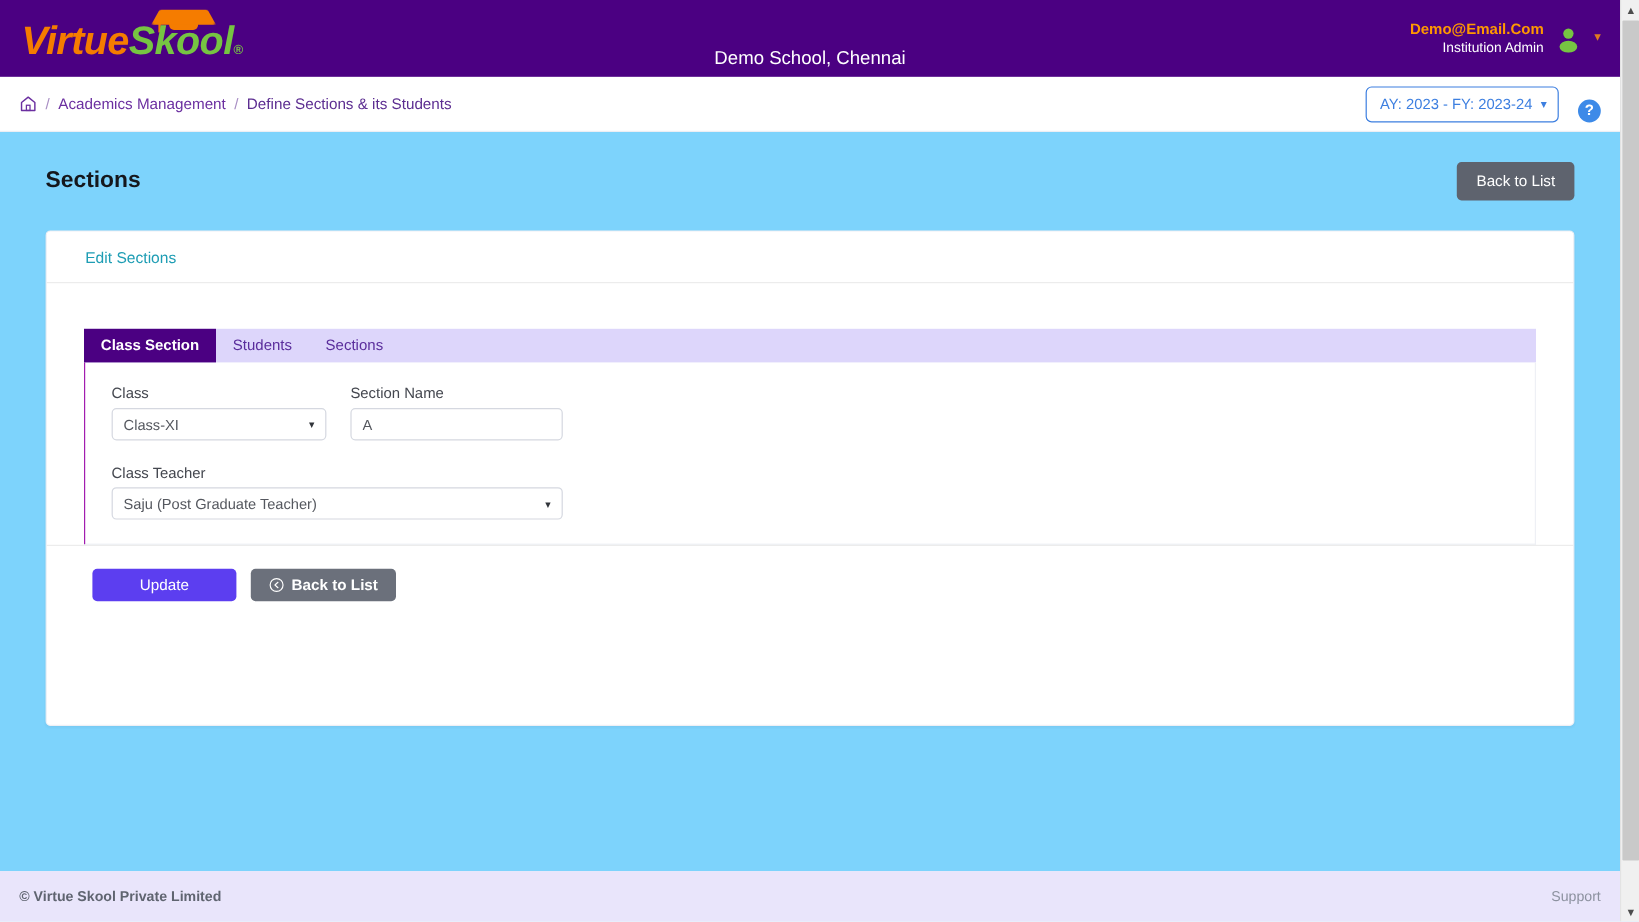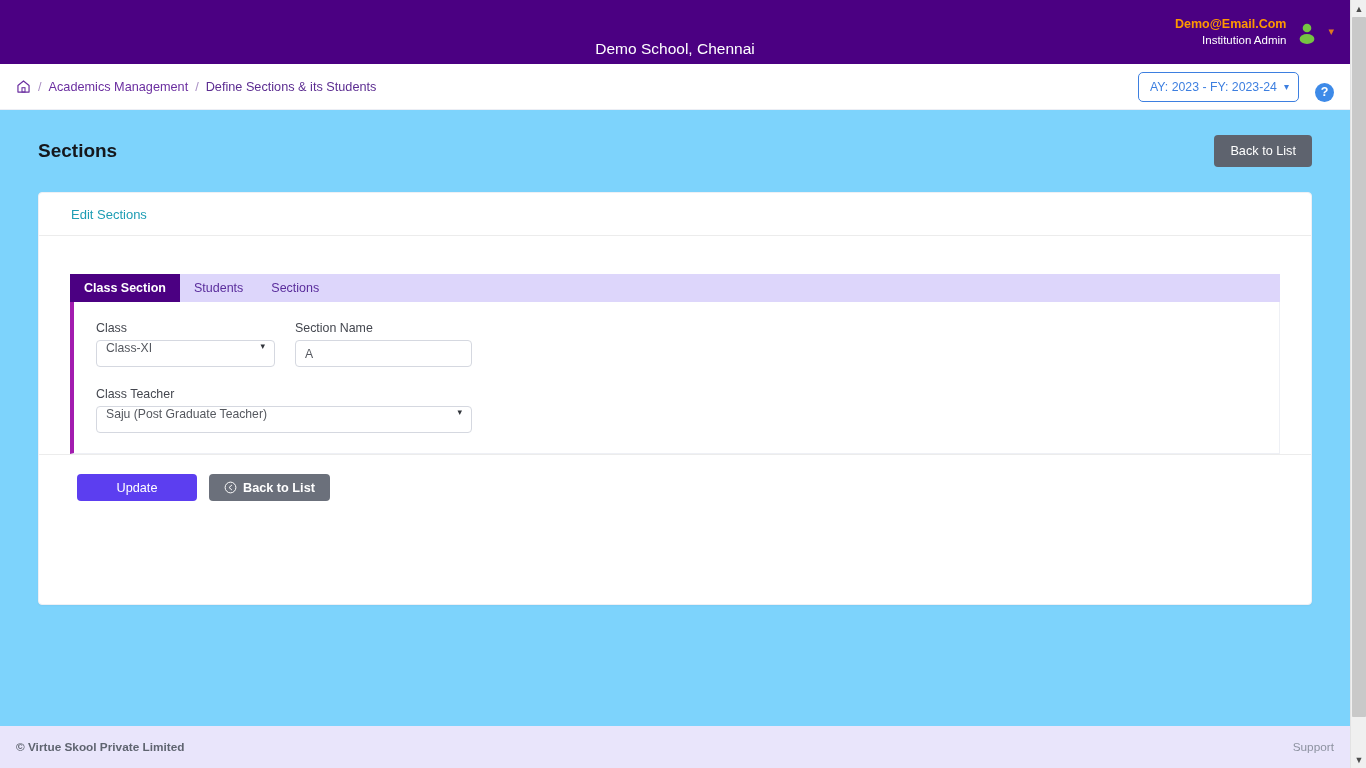--- a/index.html
+++ b/index.html
@@ -233,21 +233,21 @@
     white-space: nowrap;
   }
   .tab.active {
     background: #4b0082;
     color: #ffffff;
     font-weight: bold;
   }
 
   .formpanel {
     border: 1px solid #eef0f5;
-    border-left: 4px solid #a21caf;
+    border-left: 1px solid #a21caf;
     border-top: none;
     padding: 19px 22px 26px 22px;
     height: 152px;
   }
   .form-row {
     display: flex;
     gap: 20px;
     margin-bottom: 20px;
   }
   .field { display: flex; flex-direction: column; }
@@ -257,21 +257,21 @@
     margin-bottom: 5px;
   }
   .ctl {
     height: 27px;
     border: 1px solid #d5d8e0;
     border-radius: 4px;
     background: #fff;
     font-size: 12.2px;
     color: #55585f;
     display: flex;
-    align-items: flex-start;
+    align-items: center;
     padding: 0 9px;
     font-family: inherit;
   }
   .ctl.sel {
     justify-content: space-between;
     cursor: pointer;
   }
   .ctl .tri {
     font-size: 9px;
     color: #31343a;
@@ -362,20 +362,30 @@
     cursor: pointer;
   }
 </style>
 </head>
 <body>
 
 <div class="viewport">
   <div class="page">
 
     <div class="topbar">
+      <div class="logo-wrap">
+        <div class="cap">
+          <div class="cap-tassel"></div>
+          <div class="cap-base"></div>
+          <div class="cap-top"></div>
+        </div>
+        <div class="logo">
+          <span class="lv">Virtue</span><span class="ls">Skool</span><span class="reg">®</span>
+        </div>
+      </div>
 
       <div class="school-title">Demo School, Chennai</div>
 
       <div class="user-area">
         <div class="user-text">
           <div class="user-email">Demo@Email.Com</div>
           <div class="user-role">Institution Admin</div>
         </div>
         <svg class="avatar-icon" width="24" height="24" viewBox="0 0 24 24">
           <circle cx="12" cy="8" r="4.3" fill="#76c442"></circle>

